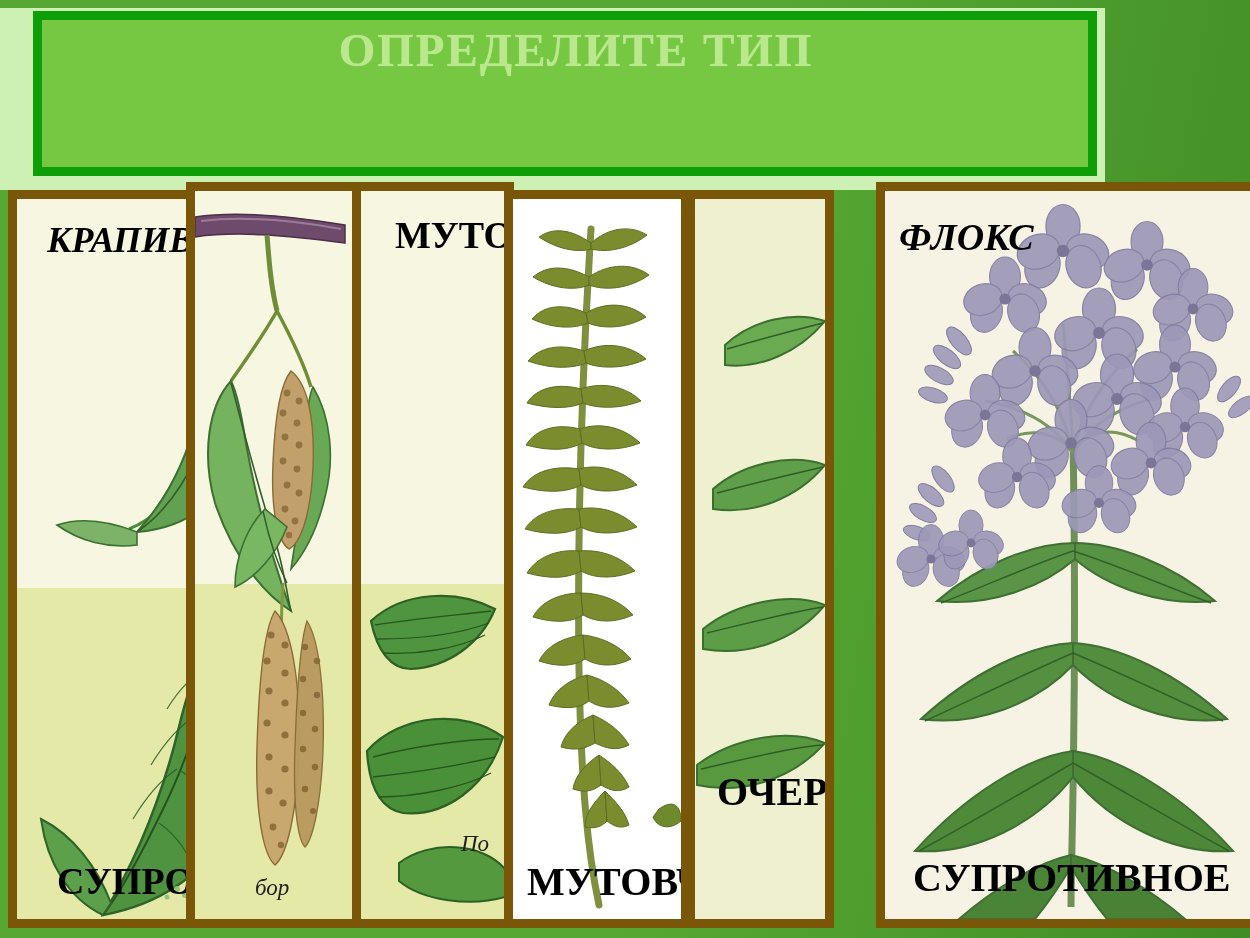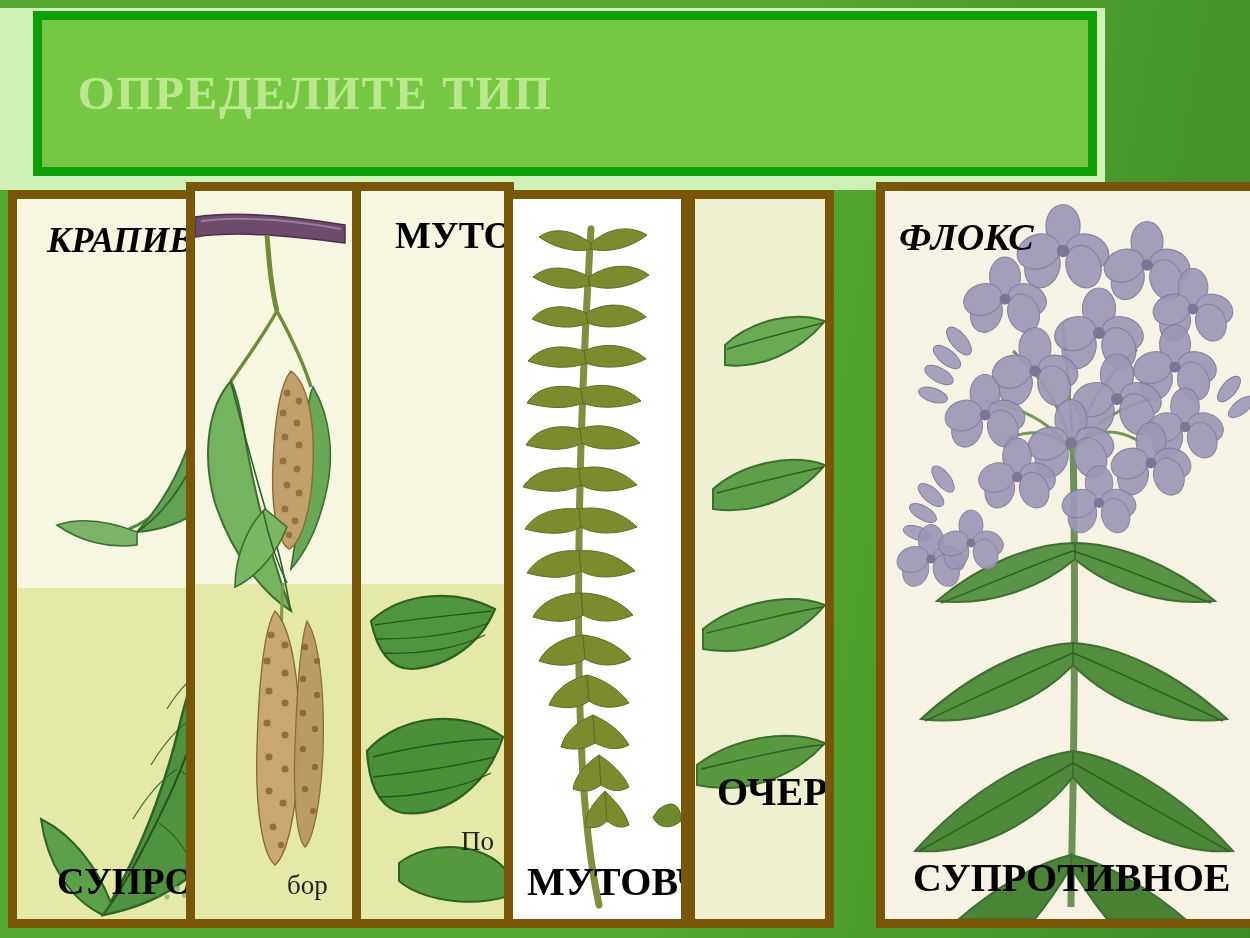--- a/index.html
+++ b/index.html
@@ -36,23 +36,22 @@
   .title-box {
     position: absolute;
     left: 33px;
     top: 11px;
     width: 1064px;
     height: 165px;
     background: #76c843;
     border: 9px solid #0d9e08;
     box-sizing: border-box;
     display: flex;
-    flex-direction: column;
     justify-content: center;
-    padding-left: 36px;
+    padding-left: 22px;
   }
   .title-line {
     color: #bbe88f;
     font-family: "Liberation Serif", serif;
     font-weight: bold;
     font-size: 47px;
     line-height: 1.28;
     letter-spacing: 2px;
     white-space: nowrap;
     text-shadow: 0 0 1px #a9de7c;
@@ -85,22 +84,23 @@
     left: 30px;
     font-size: 36px;
     font-style: italic;
   }
   .label-bottom {
     bottom: 16px;
     left: 40px;
     font-size: 38px;
   }
   .label-caption {
+    font-style: italic;
     font-weight: normal;
-    font-size: 27px;
+    font-size: 23px;
     color: #222;
   }
 
   
   .bg-cream   { background: #f7f6e0; }
   .bg-pale    { background: #eef0cf; }
   .bg-white   { background: #ffffff; }
   .bg-ivory   { background: #f6f3e4; }
 
   
@@ -249,21 +249,21 @@
               <circle cx="122" cy="504" r="3.2"></circle>
             <circle cx="108" cy="522" r="3.2"></circle>
               <circle cx="120" cy="538" r="3.2"></circle>
             <circle cx="108" cy="558" r="3.2"></circle>
               <circle cx="120" cy="576" r="3.2"></circle>
             <circle cx="110" cy="598" r="3.2"></circle>
               <circle cx="118" cy="620" r="3"></circle>
           </g>
         </svg>
       </div>
-      <div class="card-label label-caption" style="bottom:18px; left:92px;">бор</div>
+      <div class="card-label label-caption" style="bottom:18px; left:60px;">бор</div>
     </div>
   </div>
 
   <div class="card" style="left:352px; top:182px; width:162px; height:746px; z-index:3;">
     <div class="card-inner bg-cream">
       <div class="tint-band"></div>
       <div class="art">
         <svg viewBox="0 0 144 728" preserveAspectRatio="none">
 
           <path d="M10 430 C42 400 96 398 134 418 C120 452 88 476 50 478

